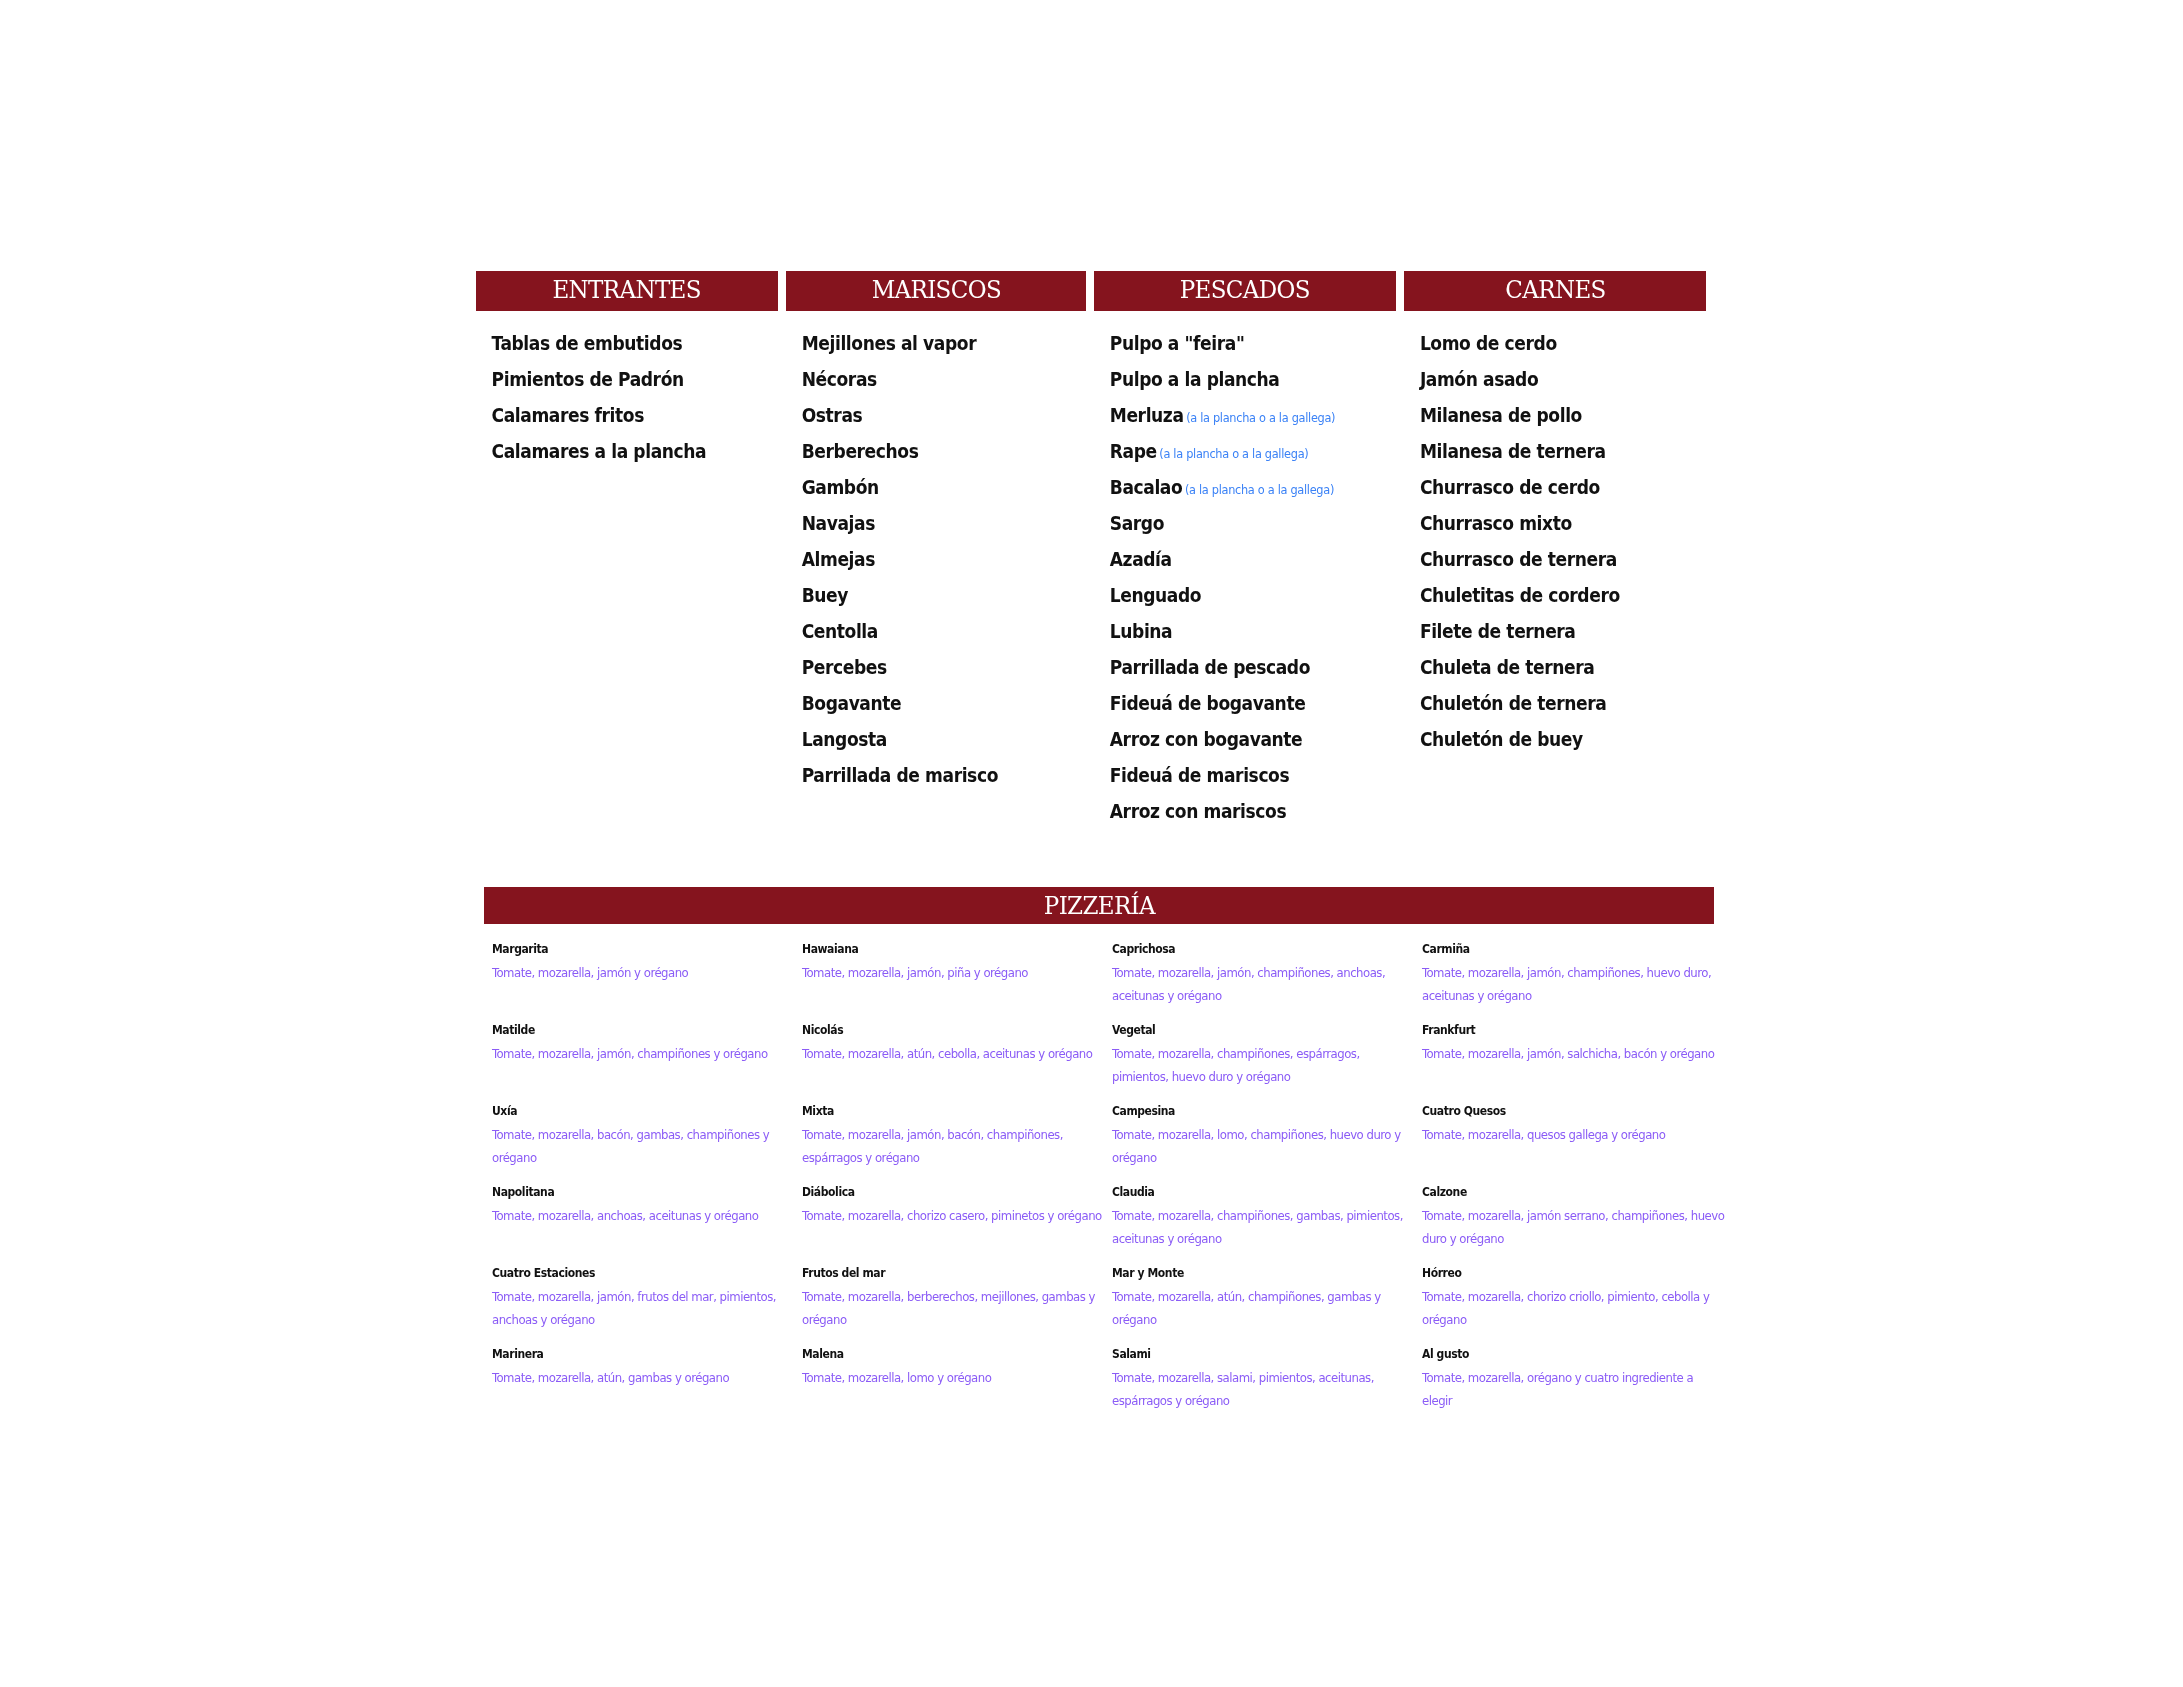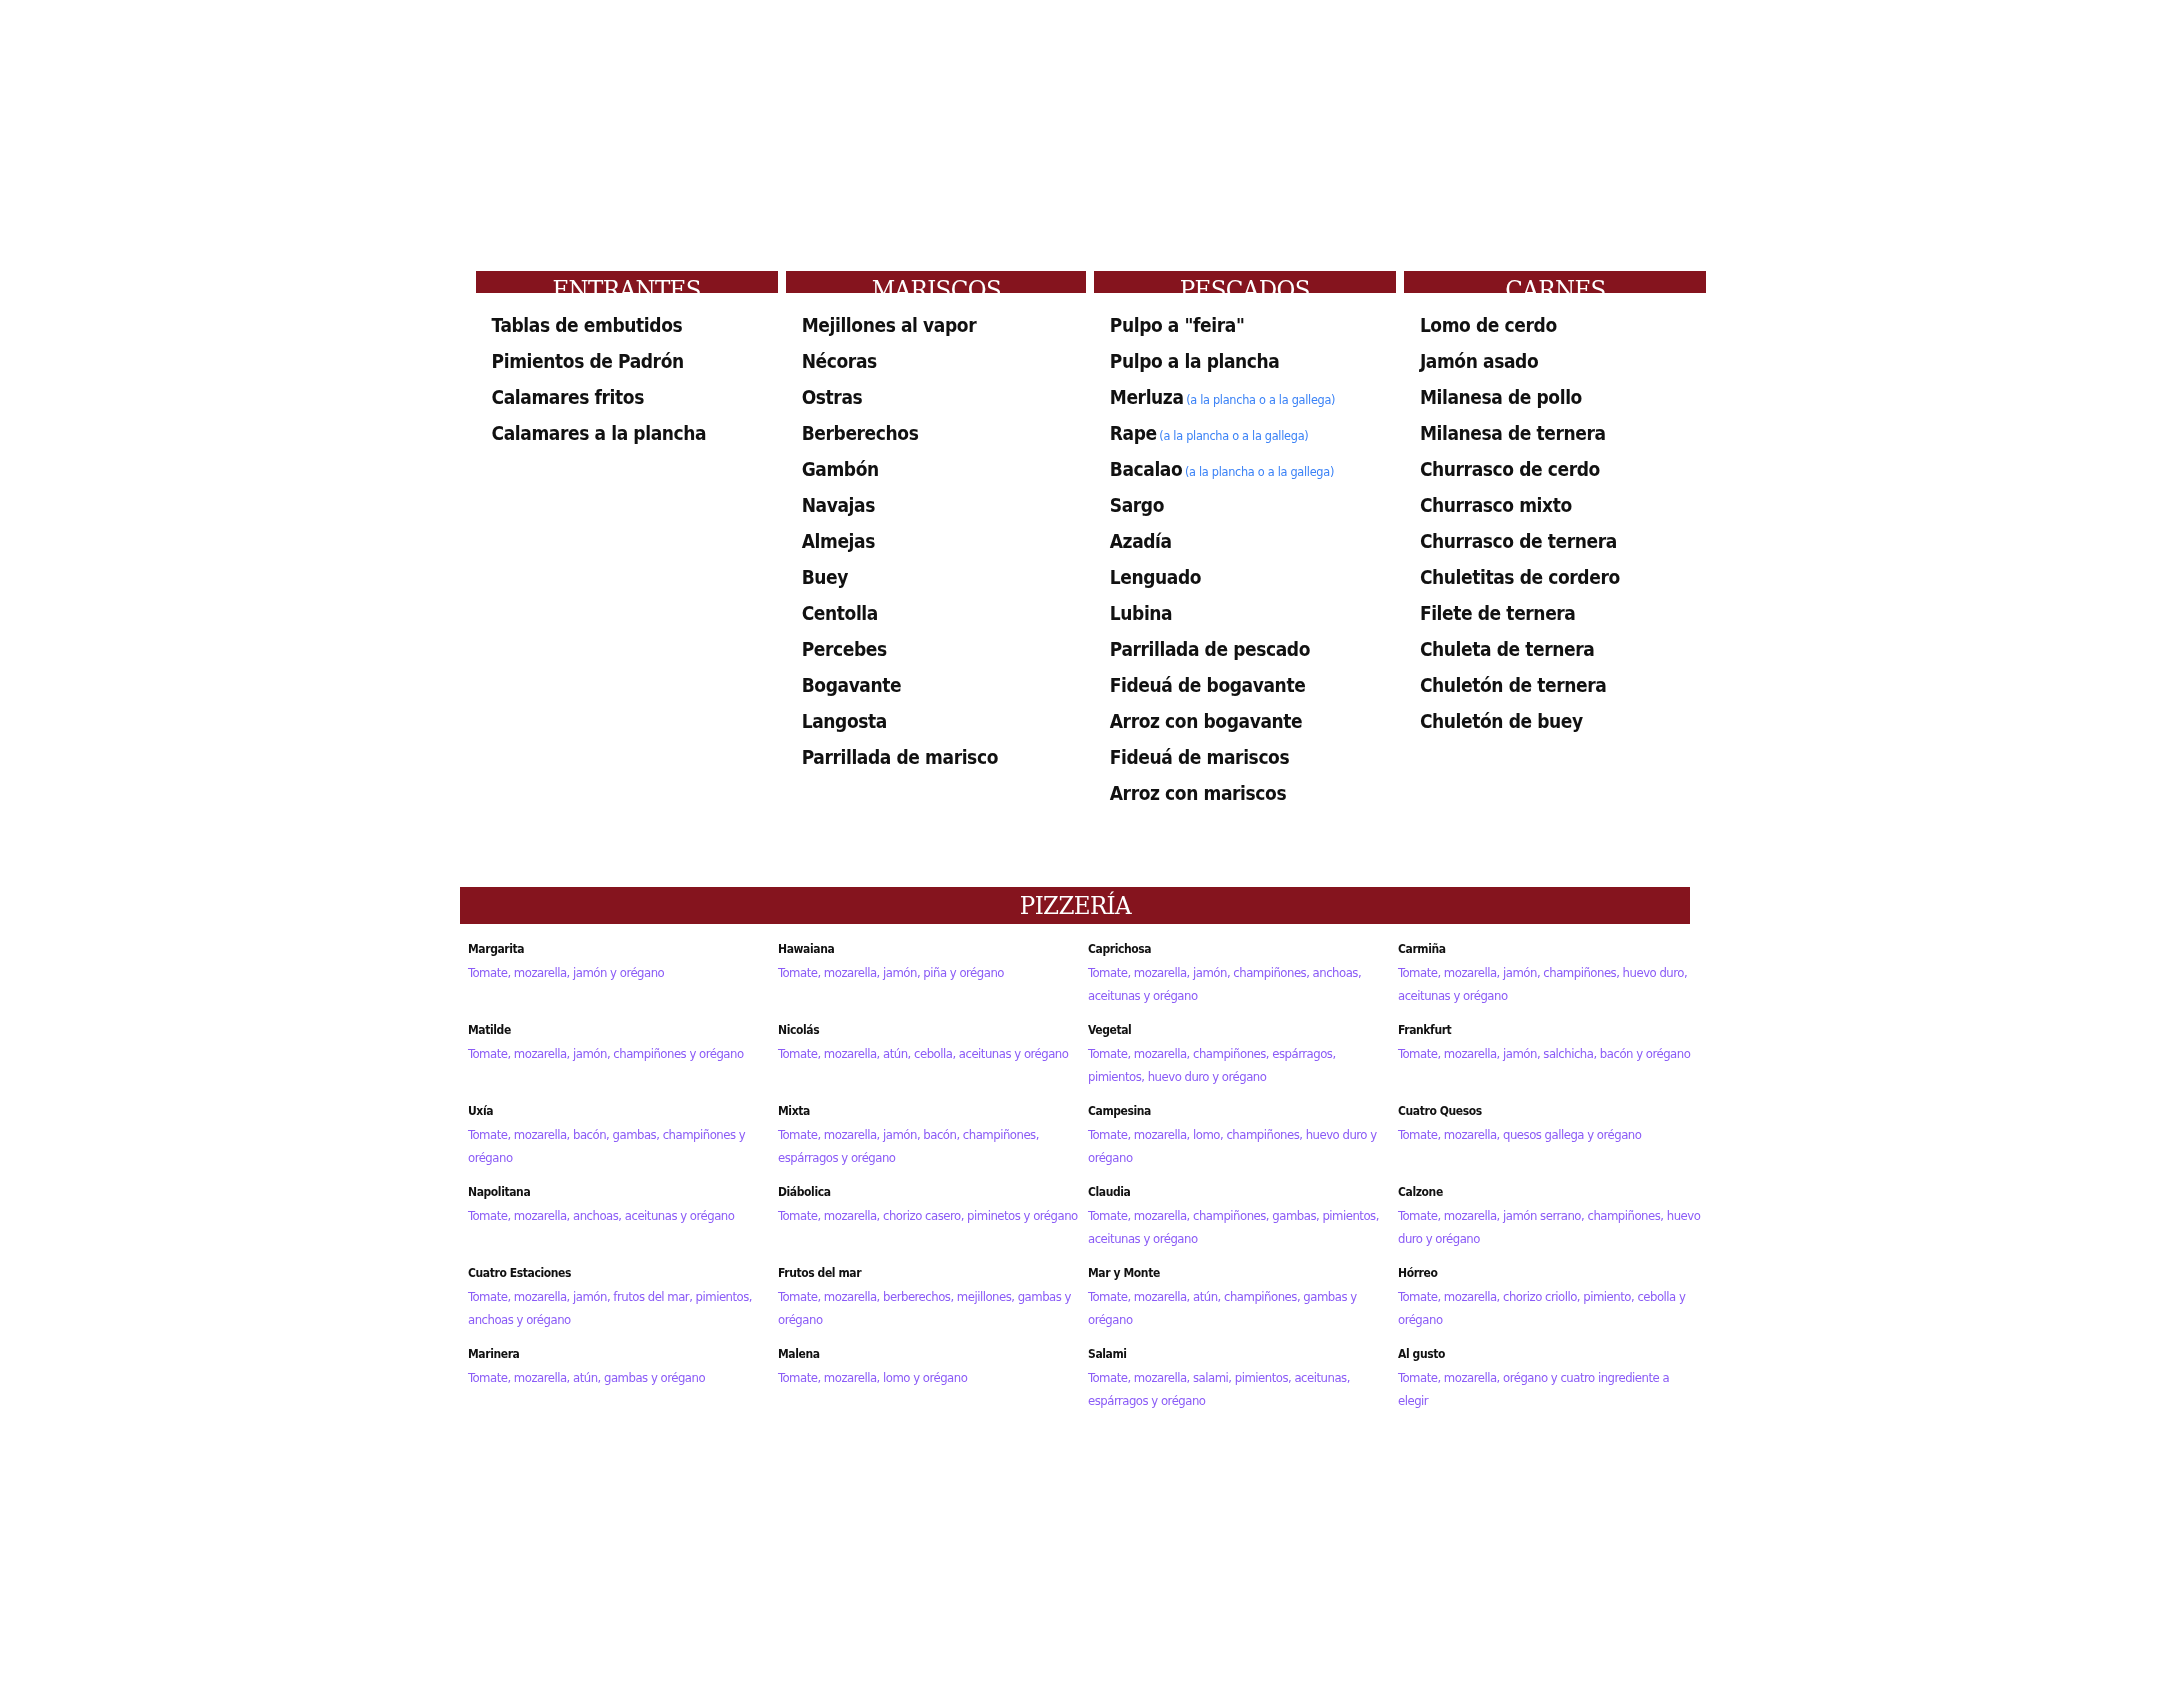--- a/index.html
+++ b/index.html
@@ -17,21 +17,21 @@
     .menu-top {
       position: absolute;
       left: 476px;
       top: 271px;
       width: 1230px;
       display: grid;
       grid-template-columns: 302px 300px 302px 302px;
       column-gap: 8.1px;
     }
     .section-header {
-      height: 22px;
+      height: 40px;
       background: #85141e;
       color: #ffffff;
       font-family: "DejaVu Serif", "Liberation Serif", serif;
       font-size: 25px;
       line-height: 38px;
       text-align: center;
       letter-spacing: -0.7px;
       transform-origin: center;
     }
     .section-header span {
@@ -55,21 +55,21 @@
     }
     .item-list li .note {
       font-weight: normal;
       font-size: 12.6px;
       color: #3b82f6;
       letter-spacing: -0.3px;
       margin-left: 2.6px;
     }
     .pizza-section {
       position: absolute;
-      left: 460px;
+      left: 484px;
       top: 887px;
       width: 1230px;
     }
     .pizza-section .section-header {
       height: 37px;
       line-height: 37px;
     }
     .pizza-grid {
       display: grid;
       grid-template-columns: 310px 310px 310px 301px;

